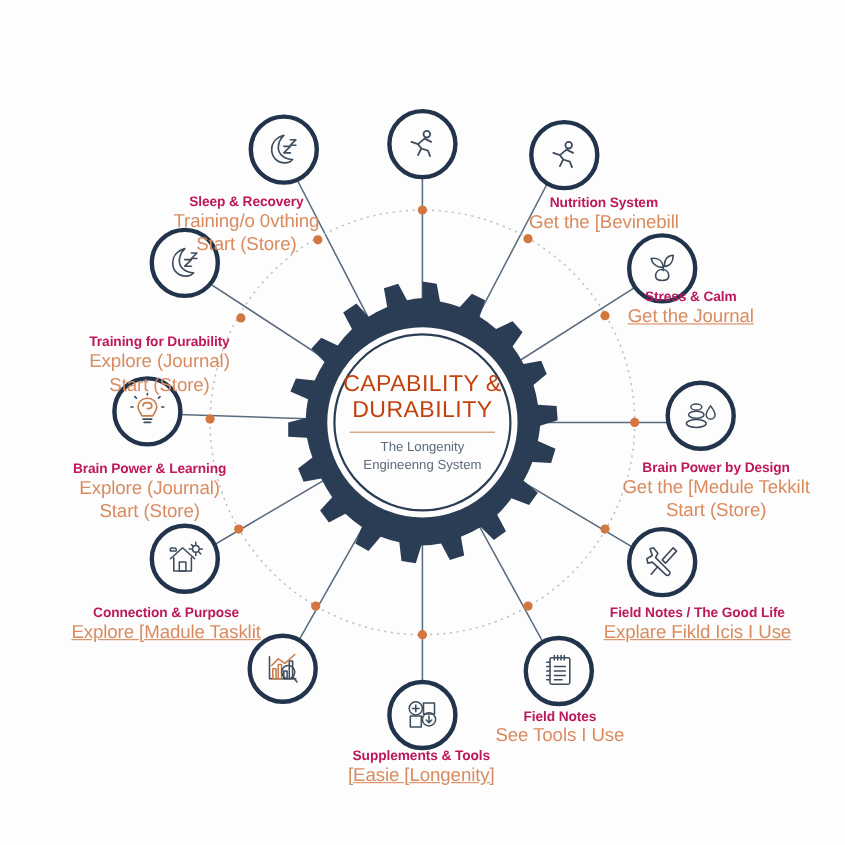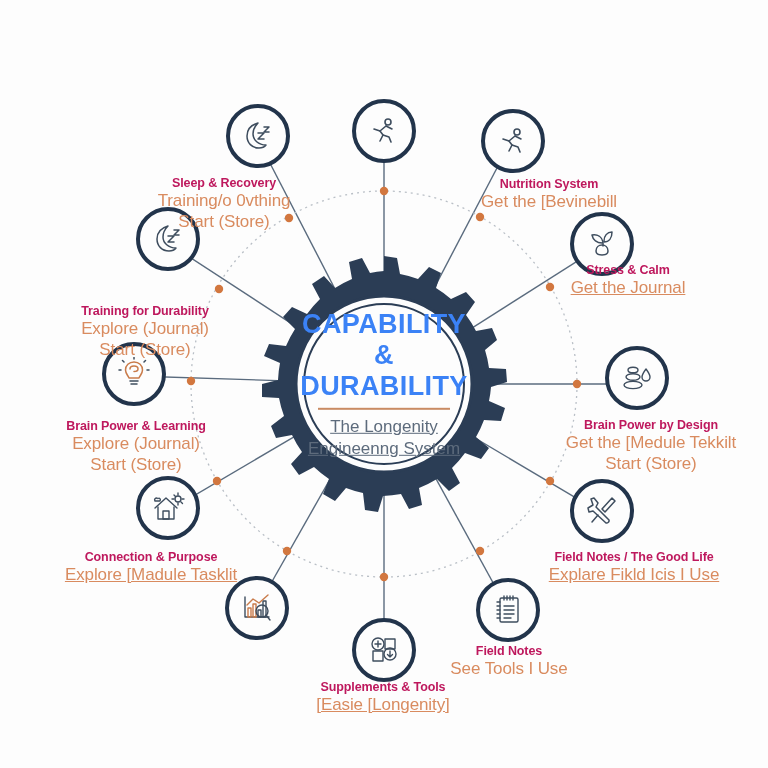--- a/index.html
+++ b/index.html
@@ -61,38 +61,37 @@
   .center-title {
     position: absolute;
     left: 384px;
     top: 384px;
     transform: translate(-50%, -50%);
     text-align: center;
     width: 190px;
   }
   .center-title .ct1 {
     display: block;
-    font-size: 27px;
-    font-weight: bold;
-    color: #3b82f6;
+    font-size: 21px;
+    font-weight: normal;
+    color: #c2410c;
     letter-spacing: 0.4px;
     line-height: 1.14;
   }
   .center-rule {
     width: 132px;
     height: 1.6px;
     background: #c98b63;
     margin: 7px auto 6px auto;
   }
   .center-title .ct2 {
     display: block;
-    font-size: 17px;
+    font-size: 12px;
     color: #5d6b7c;
     line-height: 1.28;
-    text-decoration: underline;
   }
 </style>
 </head>
 <body>
 
 <div id="stage">
 
   <svg id="svg-layer" viewBox="0 0 768 768">
     <defs>
       <g id="gear-shape"></g>

